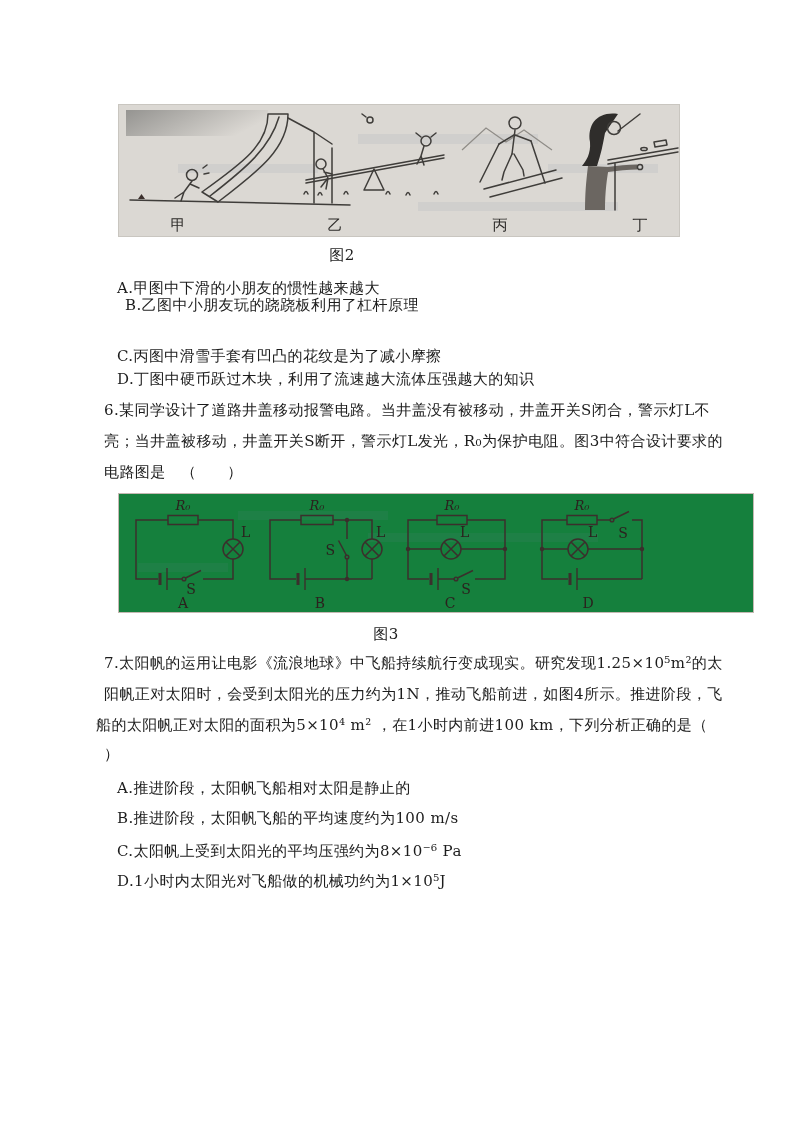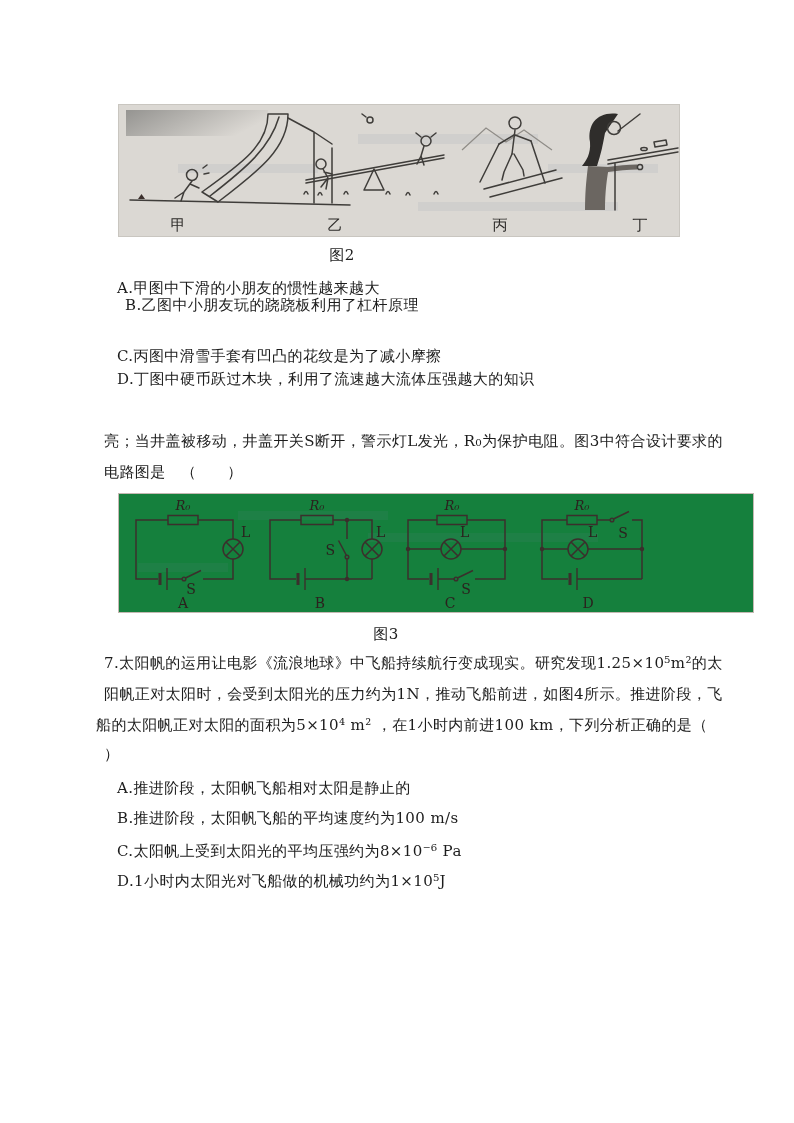--- a/index.html
+++ b/index.html
@@ -112,20 +112,21 @@
     </svg>
   </div>
 
   <div class="caption" style="top:246px;">图2</div>
 
   <div class="tline" style="left:117px; top:280px;">A.甲图中下滑的小朋友的惯性越来越大</div>
   <div class="tline" style="left:117px; top:297px;margin-left:8px;">B.乙图中小朋友玩的跷跷板利用了杠杆原理</div>
   <div class="tline" style="left:117px; top:341px;margin-top:7px;">C.丙图中滑雪手套有凹凸的花纹是为了减小摩擦</div>
   <div class="tline" style="left:117px; top:371px;">D.丁图中硬币跃过木块，利用了流速越大流体压强越大的知识</div>
 
+  <div class="tline" style="left:104px; top:402px;">6.某同学设计了道路井盖移动报警电路。当井盖没有被移动，井盖开关S闭合，警示灯L不</div>
   <div class="tline" style="left:104px; top:433px;">亮；当井盖被移动，井盖开关S断开，警示灯L发光，R₀为保护电阻。图3中符合设计要求的</div>
   <div class="tline" style="left:104px; top:464px;">电路图是　（　　）</div>
 
   <div class="circuit-strip">
     <svg width="564" height="120" viewBox="0 0 564 120">
 
       <rect class="bleed" x="120" y="18" width="150" height="9"></rect>
       <rect class="bleed" x="250" y="40" width="230" height="9"></rect>
       <rect class="bleed" x="20" y="70" width="90" height="9"></rect>
 

